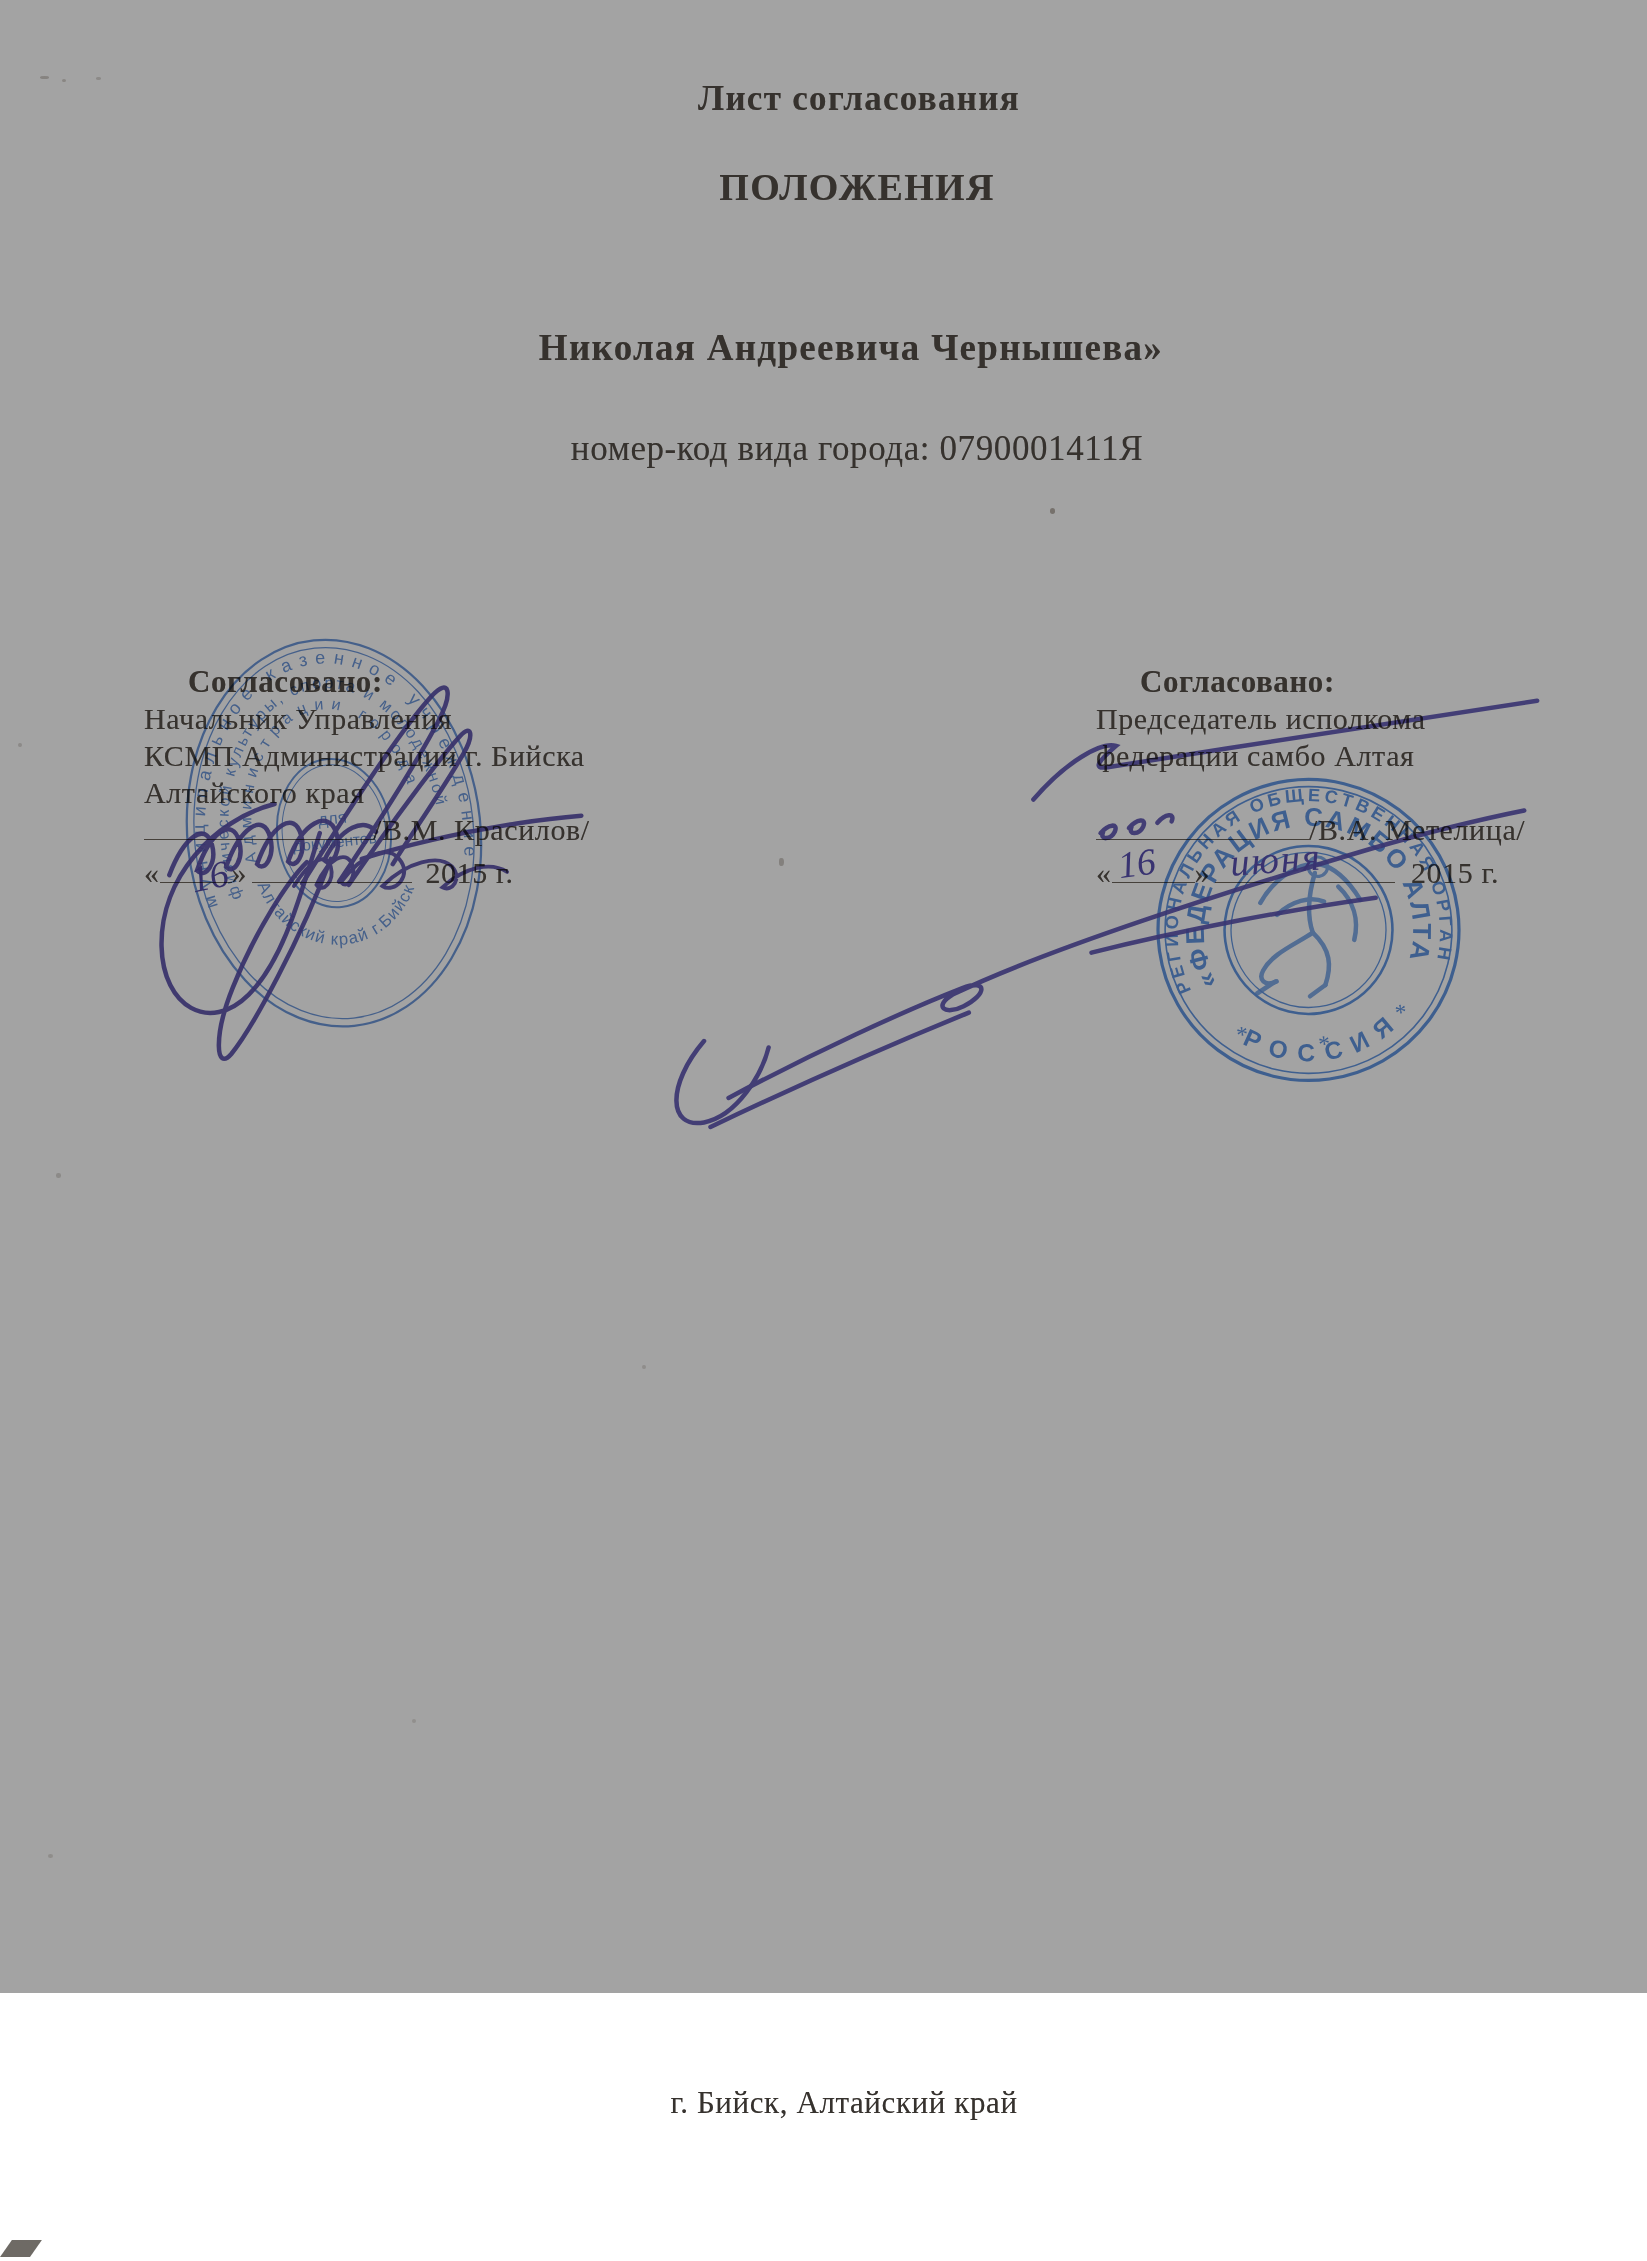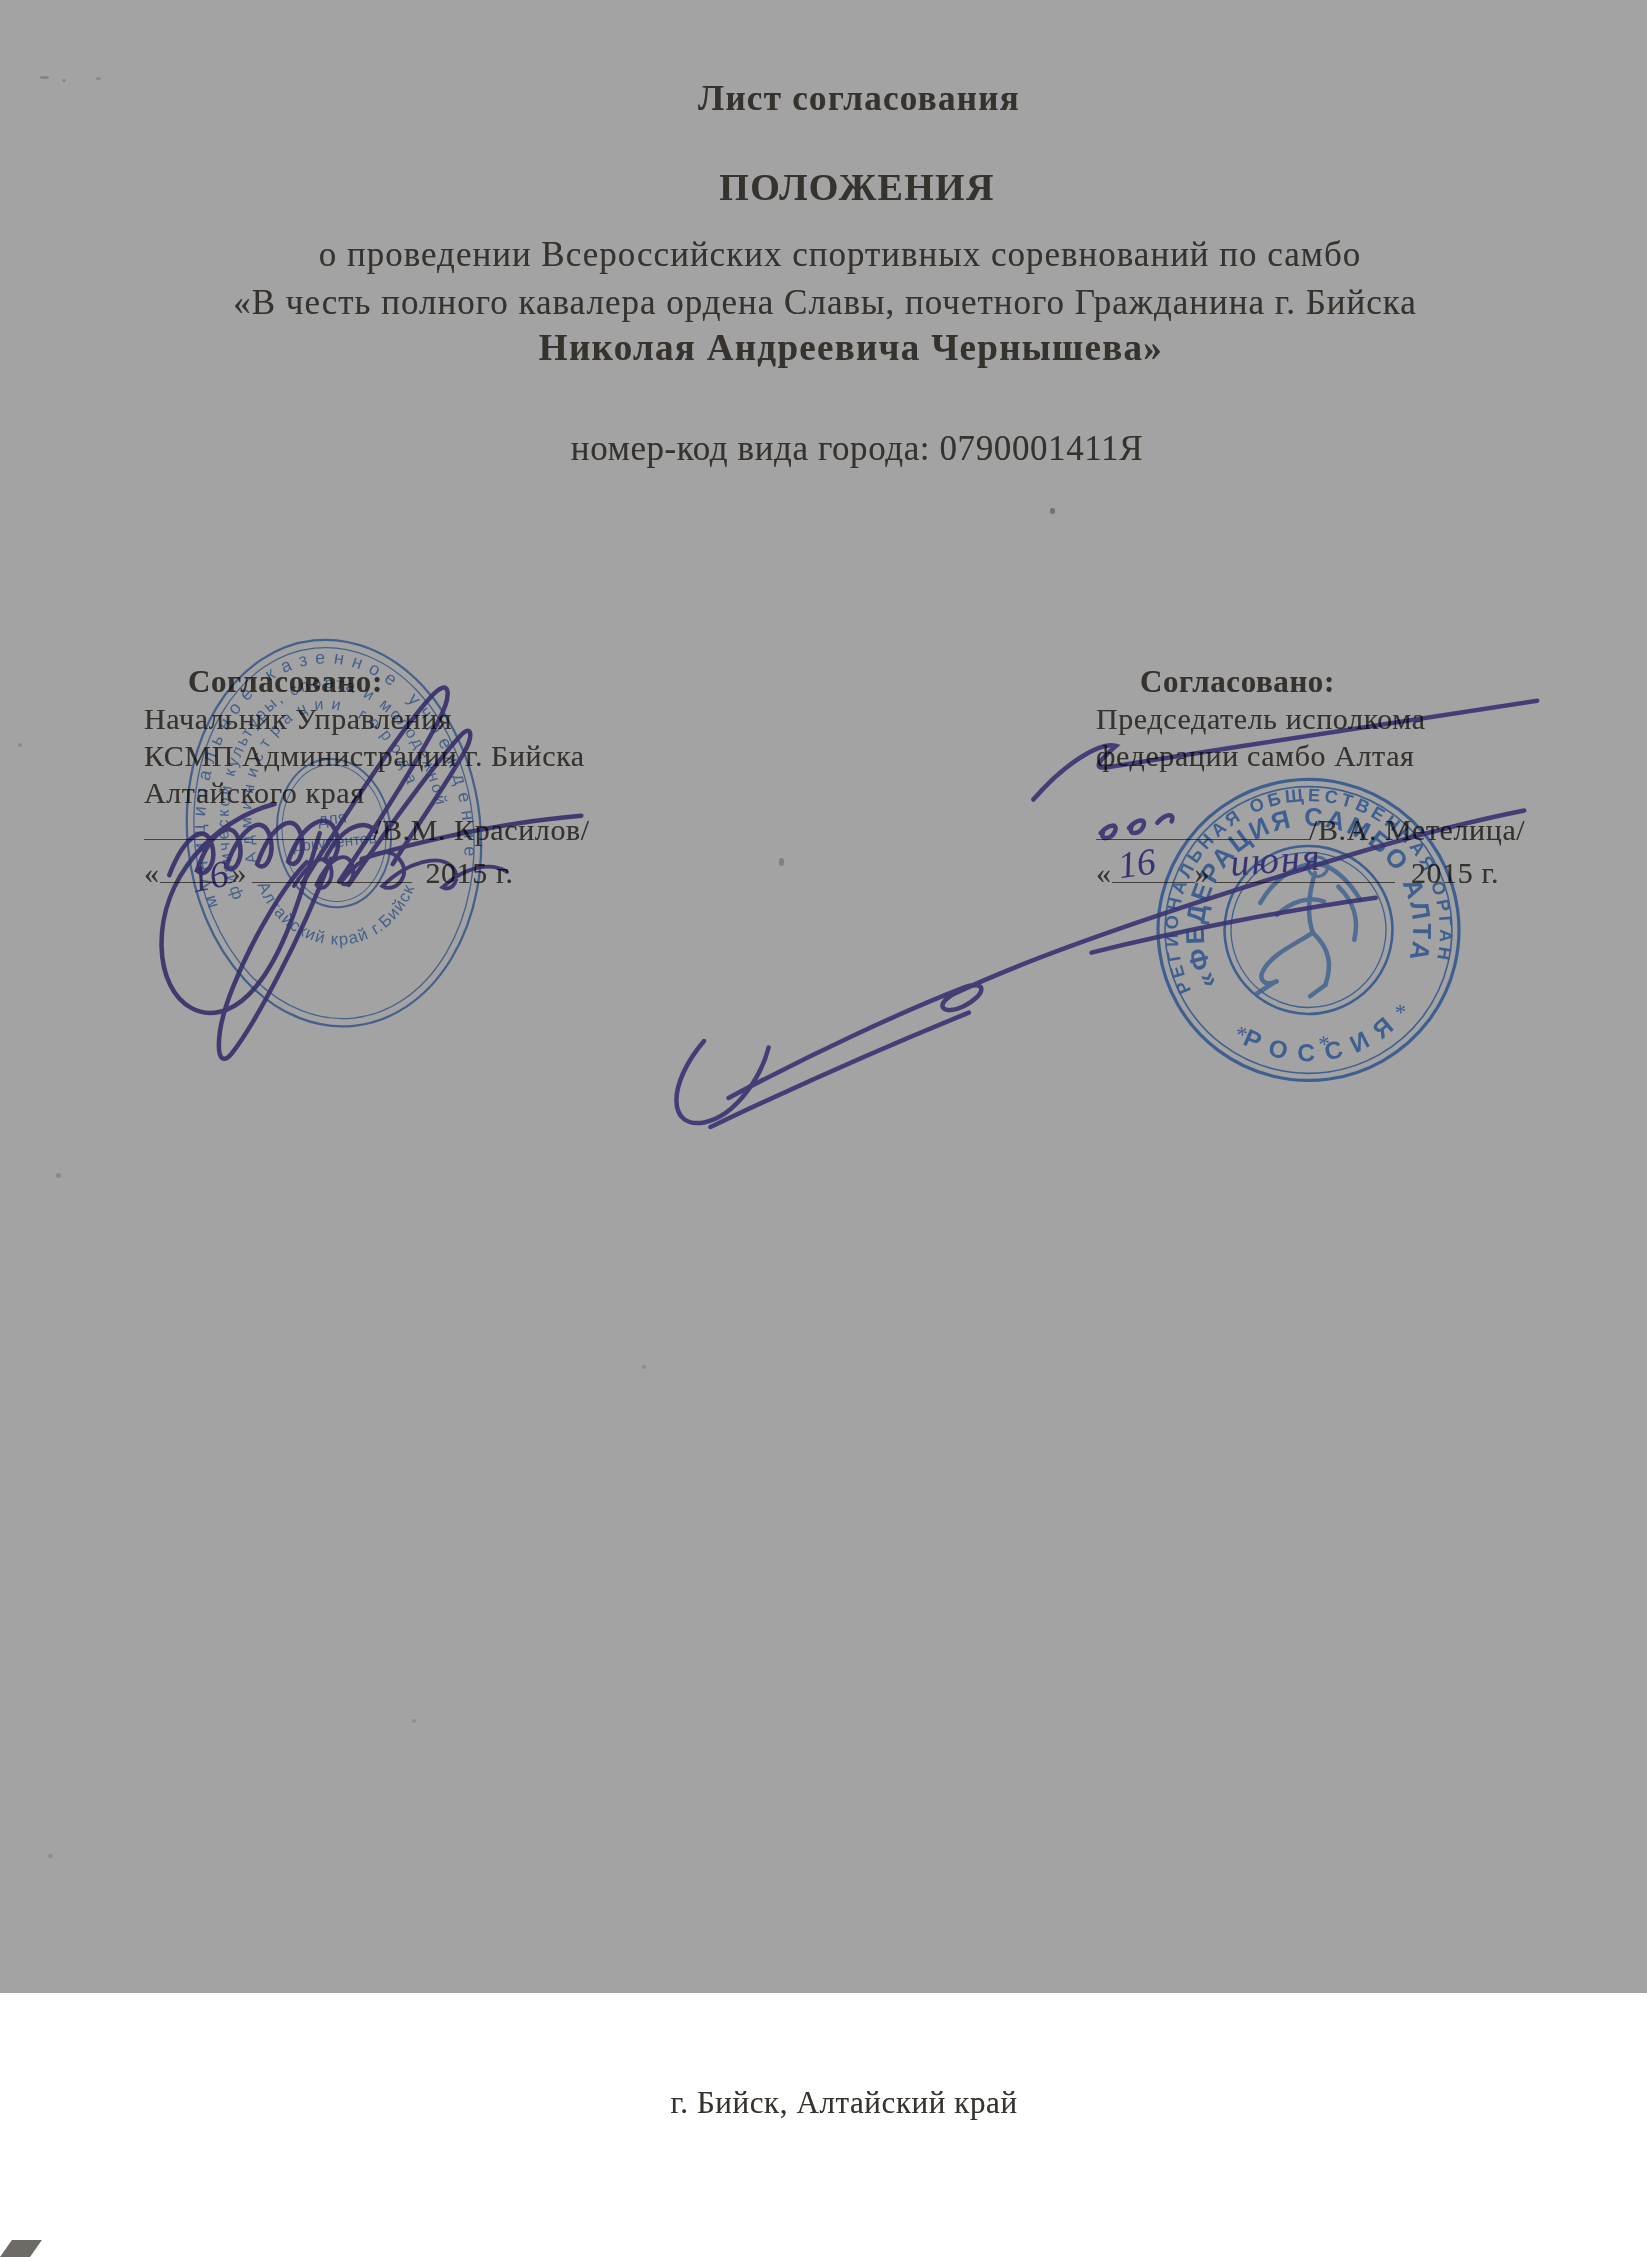--- a/index.html
+++ b/index.html
@@ -25,23 +25,21 @@
 </style>
 </head>
 <body>
 
 <div class="page">
 
   <div class="cline t-title" style="left:859px;top:79px">Лист согласования</div>
 
   <div class="cline t-head" style="left:857px;top:165px">ПОЛОЖЕНИЯ</div>
 
-  <div class="cline t-sub" style="left:840px;top:235px">о проведении Всероссийских спортивных соревнований по самбо</div>
 
-  <div class="cline t-sub" style="left:825px;top:283px">«В честь полного кавалера ордена Славы, почетного Гражданина г. Бийска</div>
 
   <div class="cline t-sub3" style="left:851px;top:326px">Николая Андреевича Чернышева»</div>
 
   <div class="cline t-code" style="left:857px;top:429px">номер-код вида города: 0790001411Я</div>
 
   <div class="lline t-label" style="left:144px;top:664px">Согласовано:</div>
   <div class="lline t-body" style="left:144px;top:702px">Начальник Управления</div>
   <div class="lline t-body" style="left:144px;top:739px">КСМП Администрации г. Бийска</div>
   <div class="lline t-body" style="left:144px;top:776px">Алтайского края</div>
 

